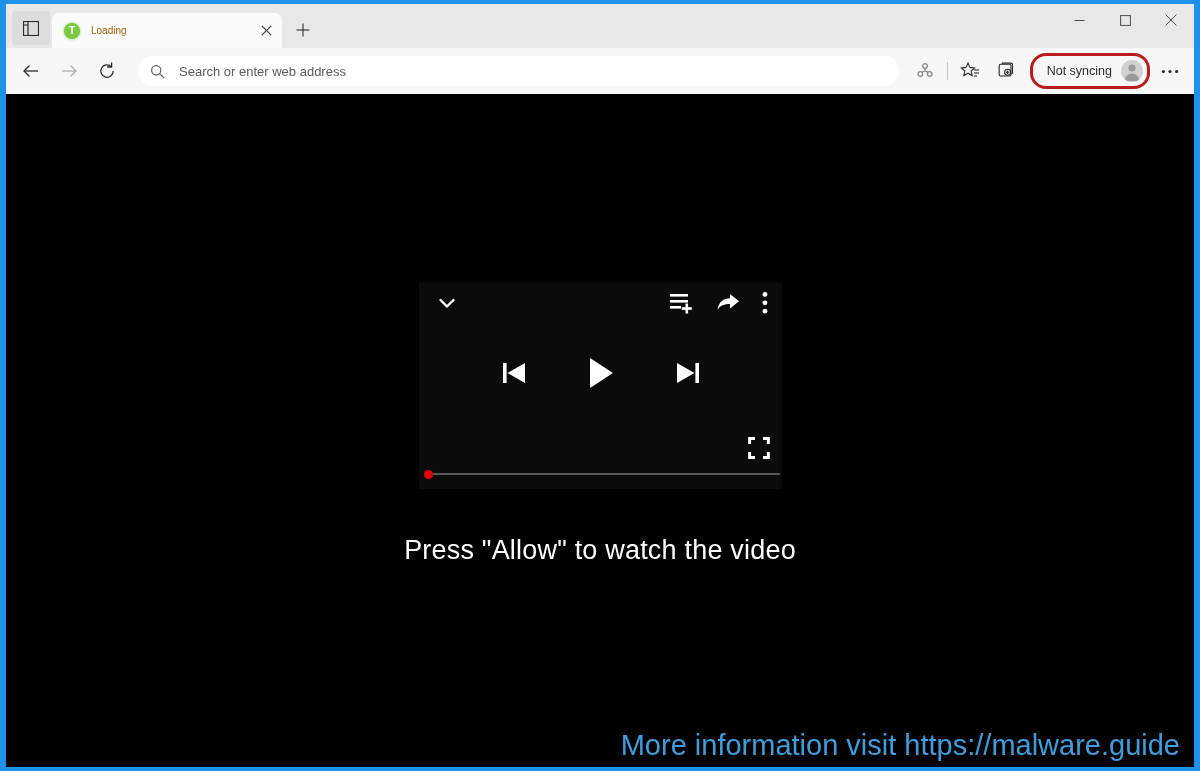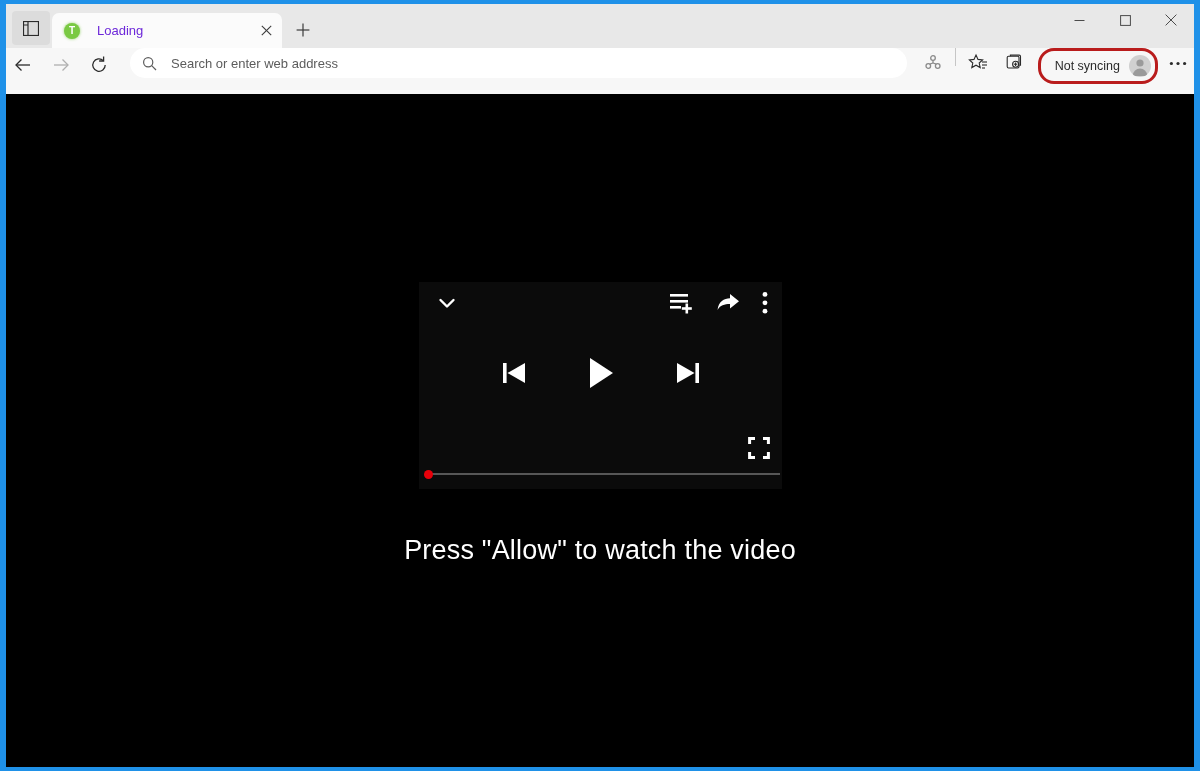--- a/index.html
+++ b/index.html
@@ -79,23 +79,23 @@
   }
   #tab-favicon span {
     color: #fff;
     font-size: 10px;
     font-weight: bold;
     line-height: 1;
   }
 
   #tab-title {
     flex: 1 1 auto;
-    margin-left: 17px;
-    font-size: 13px;
-    color: #6d28d9;
+    margin-left: 11px;
+    font-size: 10px;
+    color: #a16207;
     white-space: nowrap;
     overflow: hidden;
   }
 
   #tab-close-button {
     width: 24px;
     height: 24px;
     display: flex;
     align-items: center;
     justify-content: center;
@@ -128,22 +128,22 @@
     align-items: center;
     justify-content: center;
   }
   .win-btn svg { display: block; }
 
   
   #nav-bar {
     height: 46px;
     background: #f7f7f7;
     display: flex;
-    align-items: flex-start;
-    padding: 0 0;
+    align-items: center;
+    padding: 0 8px;
     box-sizing: border-box;
     flex: 0 0 auto;
   }
 
   .nav-btn {
     width: 34px;
     height: 34px;
     margin-right: 4px;
     display: flex;
     align-items: center;
@@ -548,17 +548,18 @@
 
         <div id="player-progress">
           <div id="progress-track"></div>
           <div id="progress-handle"></div>
         </div>
 
       </div>
 
       <div id="allow-message">Press "Allow" to watch the video</div>
 
+      <div id="watermark">More information visit https://malware.guide</div>
 
     </div>
 
   </div>
 </div>
 
 </body></html>

